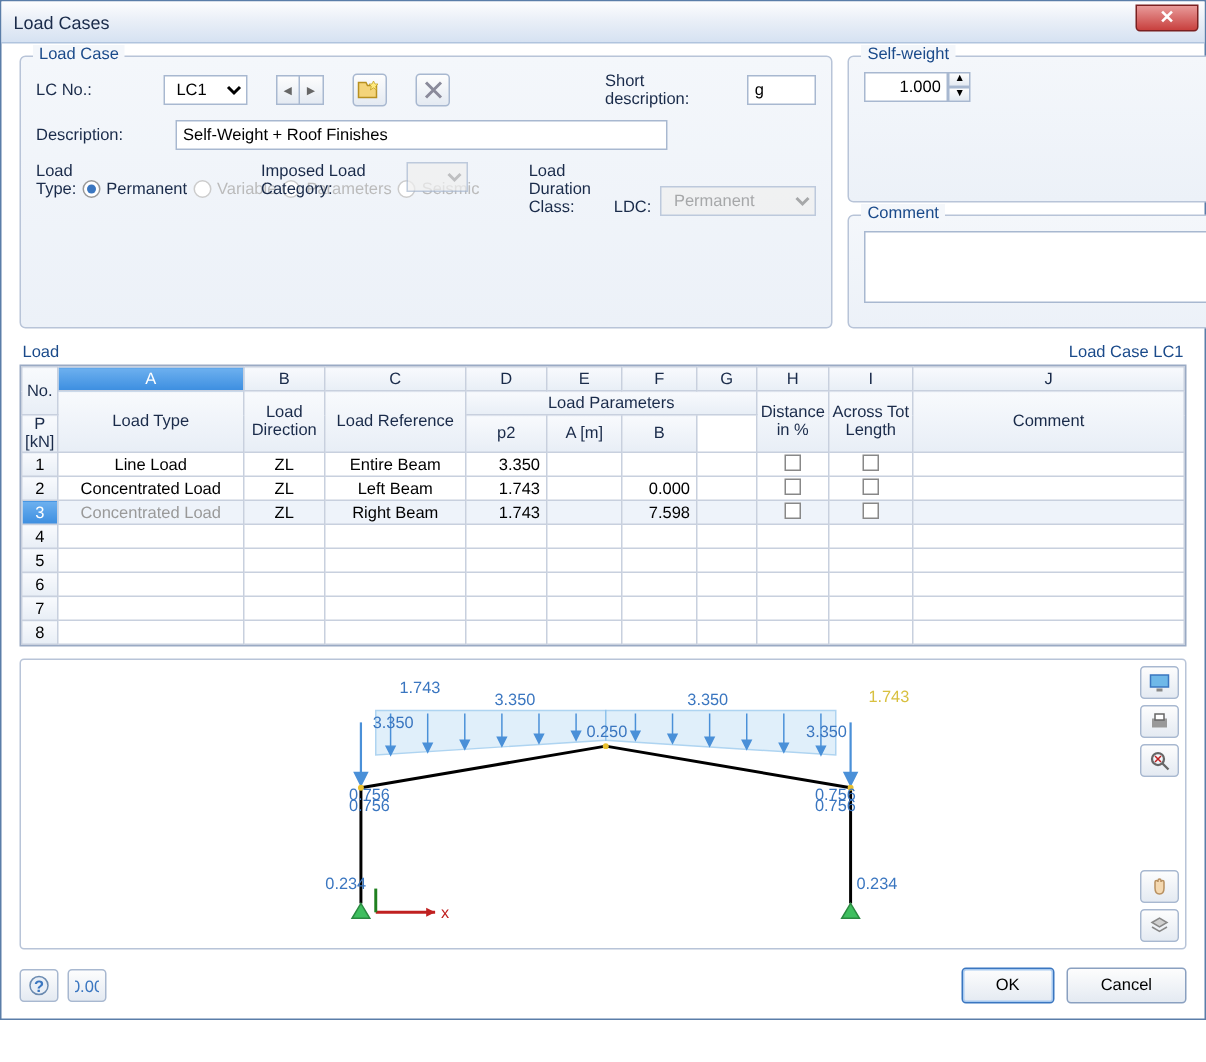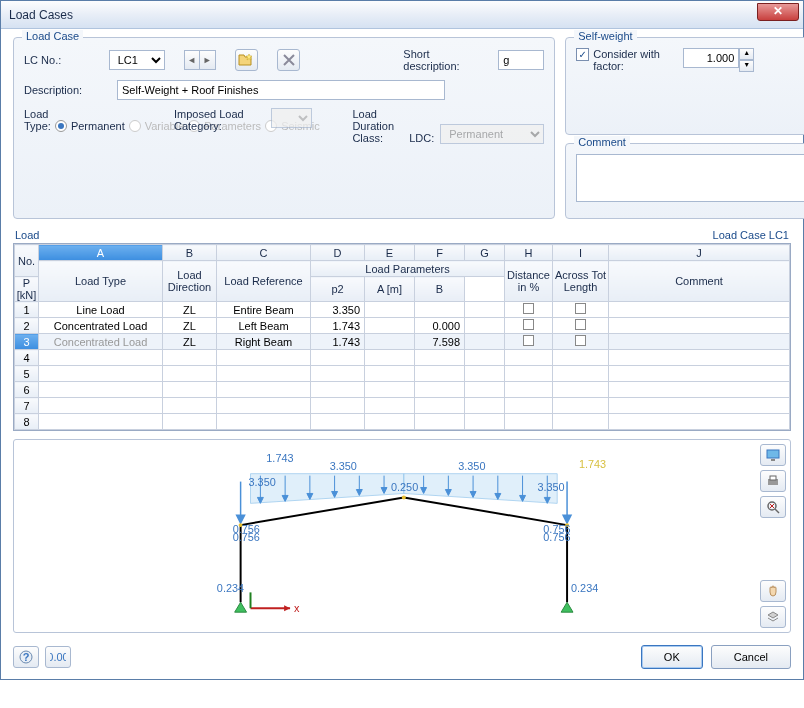--- a/index.html
+++ b/index.html
@@ -141,24 +141,20 @@
               <select class="ldc-sel" disabled=""><option>Permanent</option></select>
             </div>
           </div>
         </div>
       </div>
 
       <div class="rcol">
         <div class="groupbox gb-selfweight">
           <div class="legend">Self-weight</div>
           <div style="display:flex;gap:10px">
-            <div style="display:flex;align-items:flex-start;gap:4px">
-              <span class="cbx checked"></span>
-              <span class="lbl" style="width:80px">Consider with factor:</span>
-            </div>
             <div class="spin-wrap">
               <input type="text" class="factor-input" value="1.000" style="">
               <div class="spin-updown">
                 <span>▲</span>
                 <span>▼</span>
               </div>
             </div>
           </div>
         </div>
         <div class="groupbox gb-comment">

